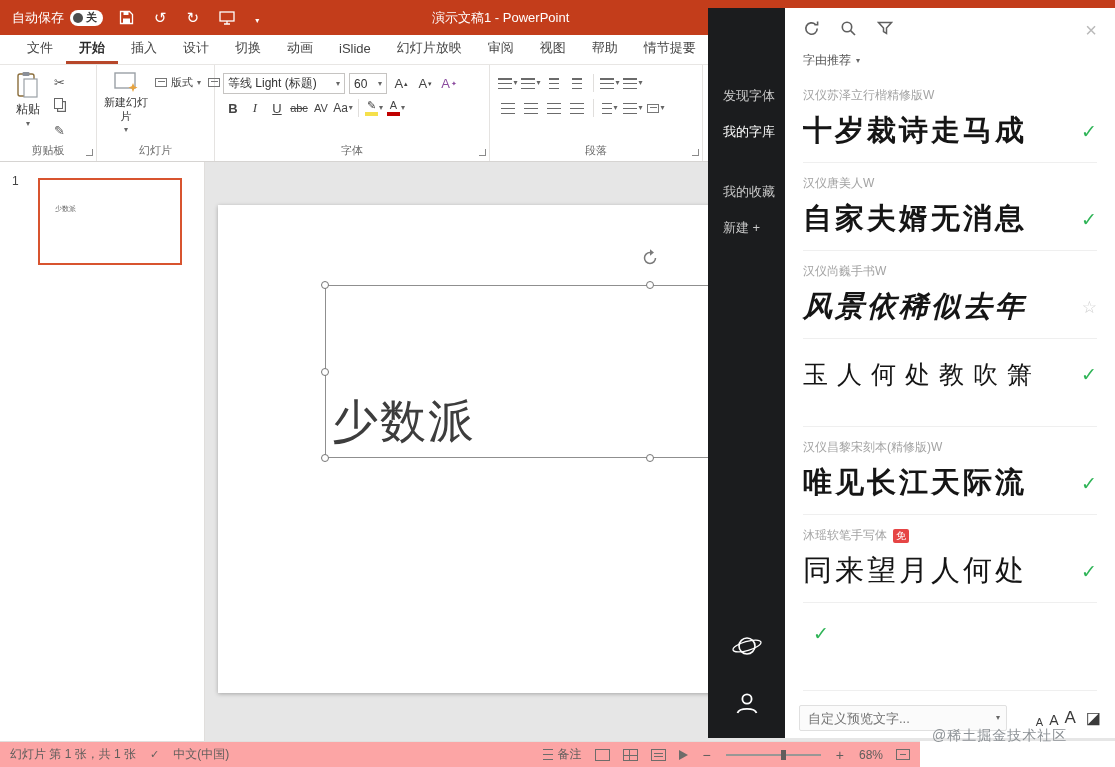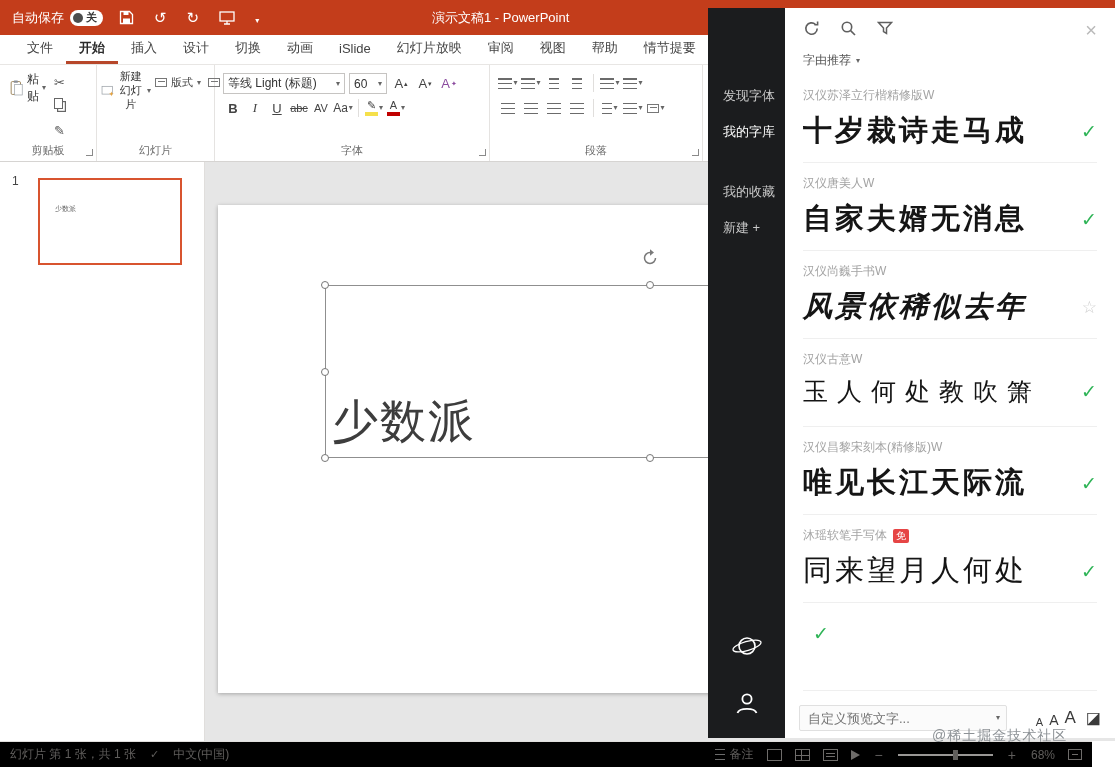--- a/index.html
+++ b/index.html
@@ -25,21 +25,21 @@
 
   
   .ribbon{position:absolute;top:65px;left:0;width:1115px;height:97px;background:#fff;border-bottom:1px solid #d6d4d2;}
   .rgroup{position:absolute;top:0;height:96px;border-right:1px solid #e5e3e1;}
   .glabel{position:absolute;bottom:3px;left:0;width:100%;text-align:center;font-size:11px;color:#6b6b6b;}
   .dlg{position:absolute;right:3px;bottom:5px;width:7px;height:7px;border-right:1.5px solid #8a8a8a;border-bottom:1.5px solid #8a8a8a;}
   .g-clip{left:0;width:97px;}
   .g-slides{left:97px;width:118px;}
   .g-font{left:215px;width:275px;}
   .g-para{left:490px;width:213px;}
-  .bigbtn{display:flex;align-items:center;gap:2px;font-size:12px;color:#333;cursor:pointer;background:none;border:none;}
+  .bigbtn{display:flex;flex-direction:column;align-items:center;gap:2px;font-size:12px;color:#333;cursor:pointer;background:none;border:none;}
   .paste-btn{position:absolute;left:10px;top:6px;width:36px;}
   .clip-minis{position:absolute;left:54px;top:10px;display:flex;flex-direction:column;gap:8px;font-size:13px;color:#555;}
   .copy-ic{width:9px;height:11px;border:1.2px solid #666;box-shadow:3px 3px 0 -1.2px #fff,3px 3px 0 0 #666;display:inline-block;margin:0 3px 3px 0;}
   .newslide{position:absolute;left:4px;top:5px;width:50px;text-align:center;font-size:11px;color:#333;line-height:1.25;}
   .slide-minis{position:absolute;left:58px;top:10px;display:flex;flex-direction:row;gap:7px;font-size:11px;color:#444;}
   .smini{display:flex;align-items:center;gap:4px;cursor:pointer;white-space:nowrap;}
   .rect-ic{width:12px;height:9px;border:1.2px solid #777;display:inline-block;background:linear-gradient(#777,#777) 2px 2px/7px 1.2px no-repeat;}
   .caret{font-size:8px;color:#666;line-height:1;}
   .font-row1{position:absolute;left:8px;top:8px;display:flex;gap:4px;align-items:center;}
   .combo{border:1px solid #c6c4c2;height:21px;display:flex;align-items:center;justify-content:space-between;
@@ -106,21 +106,21 @@
   .p-bottombar{height:40px;display:flex;align-items:center;gap:10px;padding:0 14px;flex:none;}
   .pi-wrap{position:relative;}
   .pi-wrap input{width:208px;height:26px;background:#fbfbfb;border:1px solid #e0e0e0;border-radius:2px;
     font-size:13px;padding:0 20px 0 8px;color:#333;outline:none;}
   .pi-wrap .caret{position:absolute;right:7px;top:9px;}
   .size-letters{display:flex;align-items:flex-end;gap:6px;color:#3a3a3a;margin-left:auto;}
   .size-letters .s1{font-size:11px;} .size-letters .s2{font-size:14px;} .size-letters .s3{font-size:17px;}
   .contrast{font-size:16px;color:#3a3a3a;line-height:1;}
 
   
-  .statusbar{position:absolute;left:0;top:741px;width:1092px;height:26px;background:#000000;border-top:1px solid #e1dfdd;
+  .statusbar{position:absolute;left:0;top:741px;width:920px;height:26px;background:#fca5a5;border-top:1px solid #e1dfdd;
     display:flex;align-items:center;font-size:12px;color:#605e5c;padding:0 10px;gap:14px;z-index:10;}
   .sb-right{margin-left:auto;display:flex;align-items:center;gap:13px;}
   .vic{width:15px;height:12px;border:1.2px solid #6e6c6a;display:inline-block;}
   .vic.grid{background:linear-gradient(#6e6c6a,#6e6c6a) 5px 0/1.2px 100% no-repeat,
             linear-gradient(#6e6c6a,#6e6c6a) 0 5px/100% 1.2px no-repeat;}
   .vic.read{background:linear-gradient(#6e6c6a,#6e6c6a) 2px 3px/9px 1.2px no-repeat,
             linear-gradient(#6e6c6a,#6e6c6a) 2px 6px/9px 1.2px no-repeat;}
   .vic.play{border:none;width:0;height:0;border-left:9px solid #6e6c6a;border-top:5.5px solid transparent;border-bottom:5.5px solid transparent;}
   .ztrack{width:95px;height:2px;background:#999795;position:relative;display:inline-block;}
   .zthumb{position:absolute;left:58%;top:-4px;width:5px;height:10px;background:#605e5c;cursor:pointer;}
@@ -443,24 +443,20 @@
         <span class="fi-name">汉仪尚巍手书W</span>
 
       </div>
       <div class="fi-row">
         <span class="fi-preview">风景依稀似去年</span>
         <span class="fi-status star">☆</span>
       </div>
     </div>
 
     <div class="font-item">
-      <div class="fi-top">
-        <span class="fi-name">汉仪古意W</span>
-
-      </div>
       <div class="fi-row">
         <span class="fi-preview">玉人何处教吹箫</span>
         <span class="fi-status check">✓</span>
       </div>
     </div>
 
     <div class="font-item">
       <div class="fi-top">
         <span class="fi-name">汉仪昌黎宋刻本(精修版)W</span>
 

